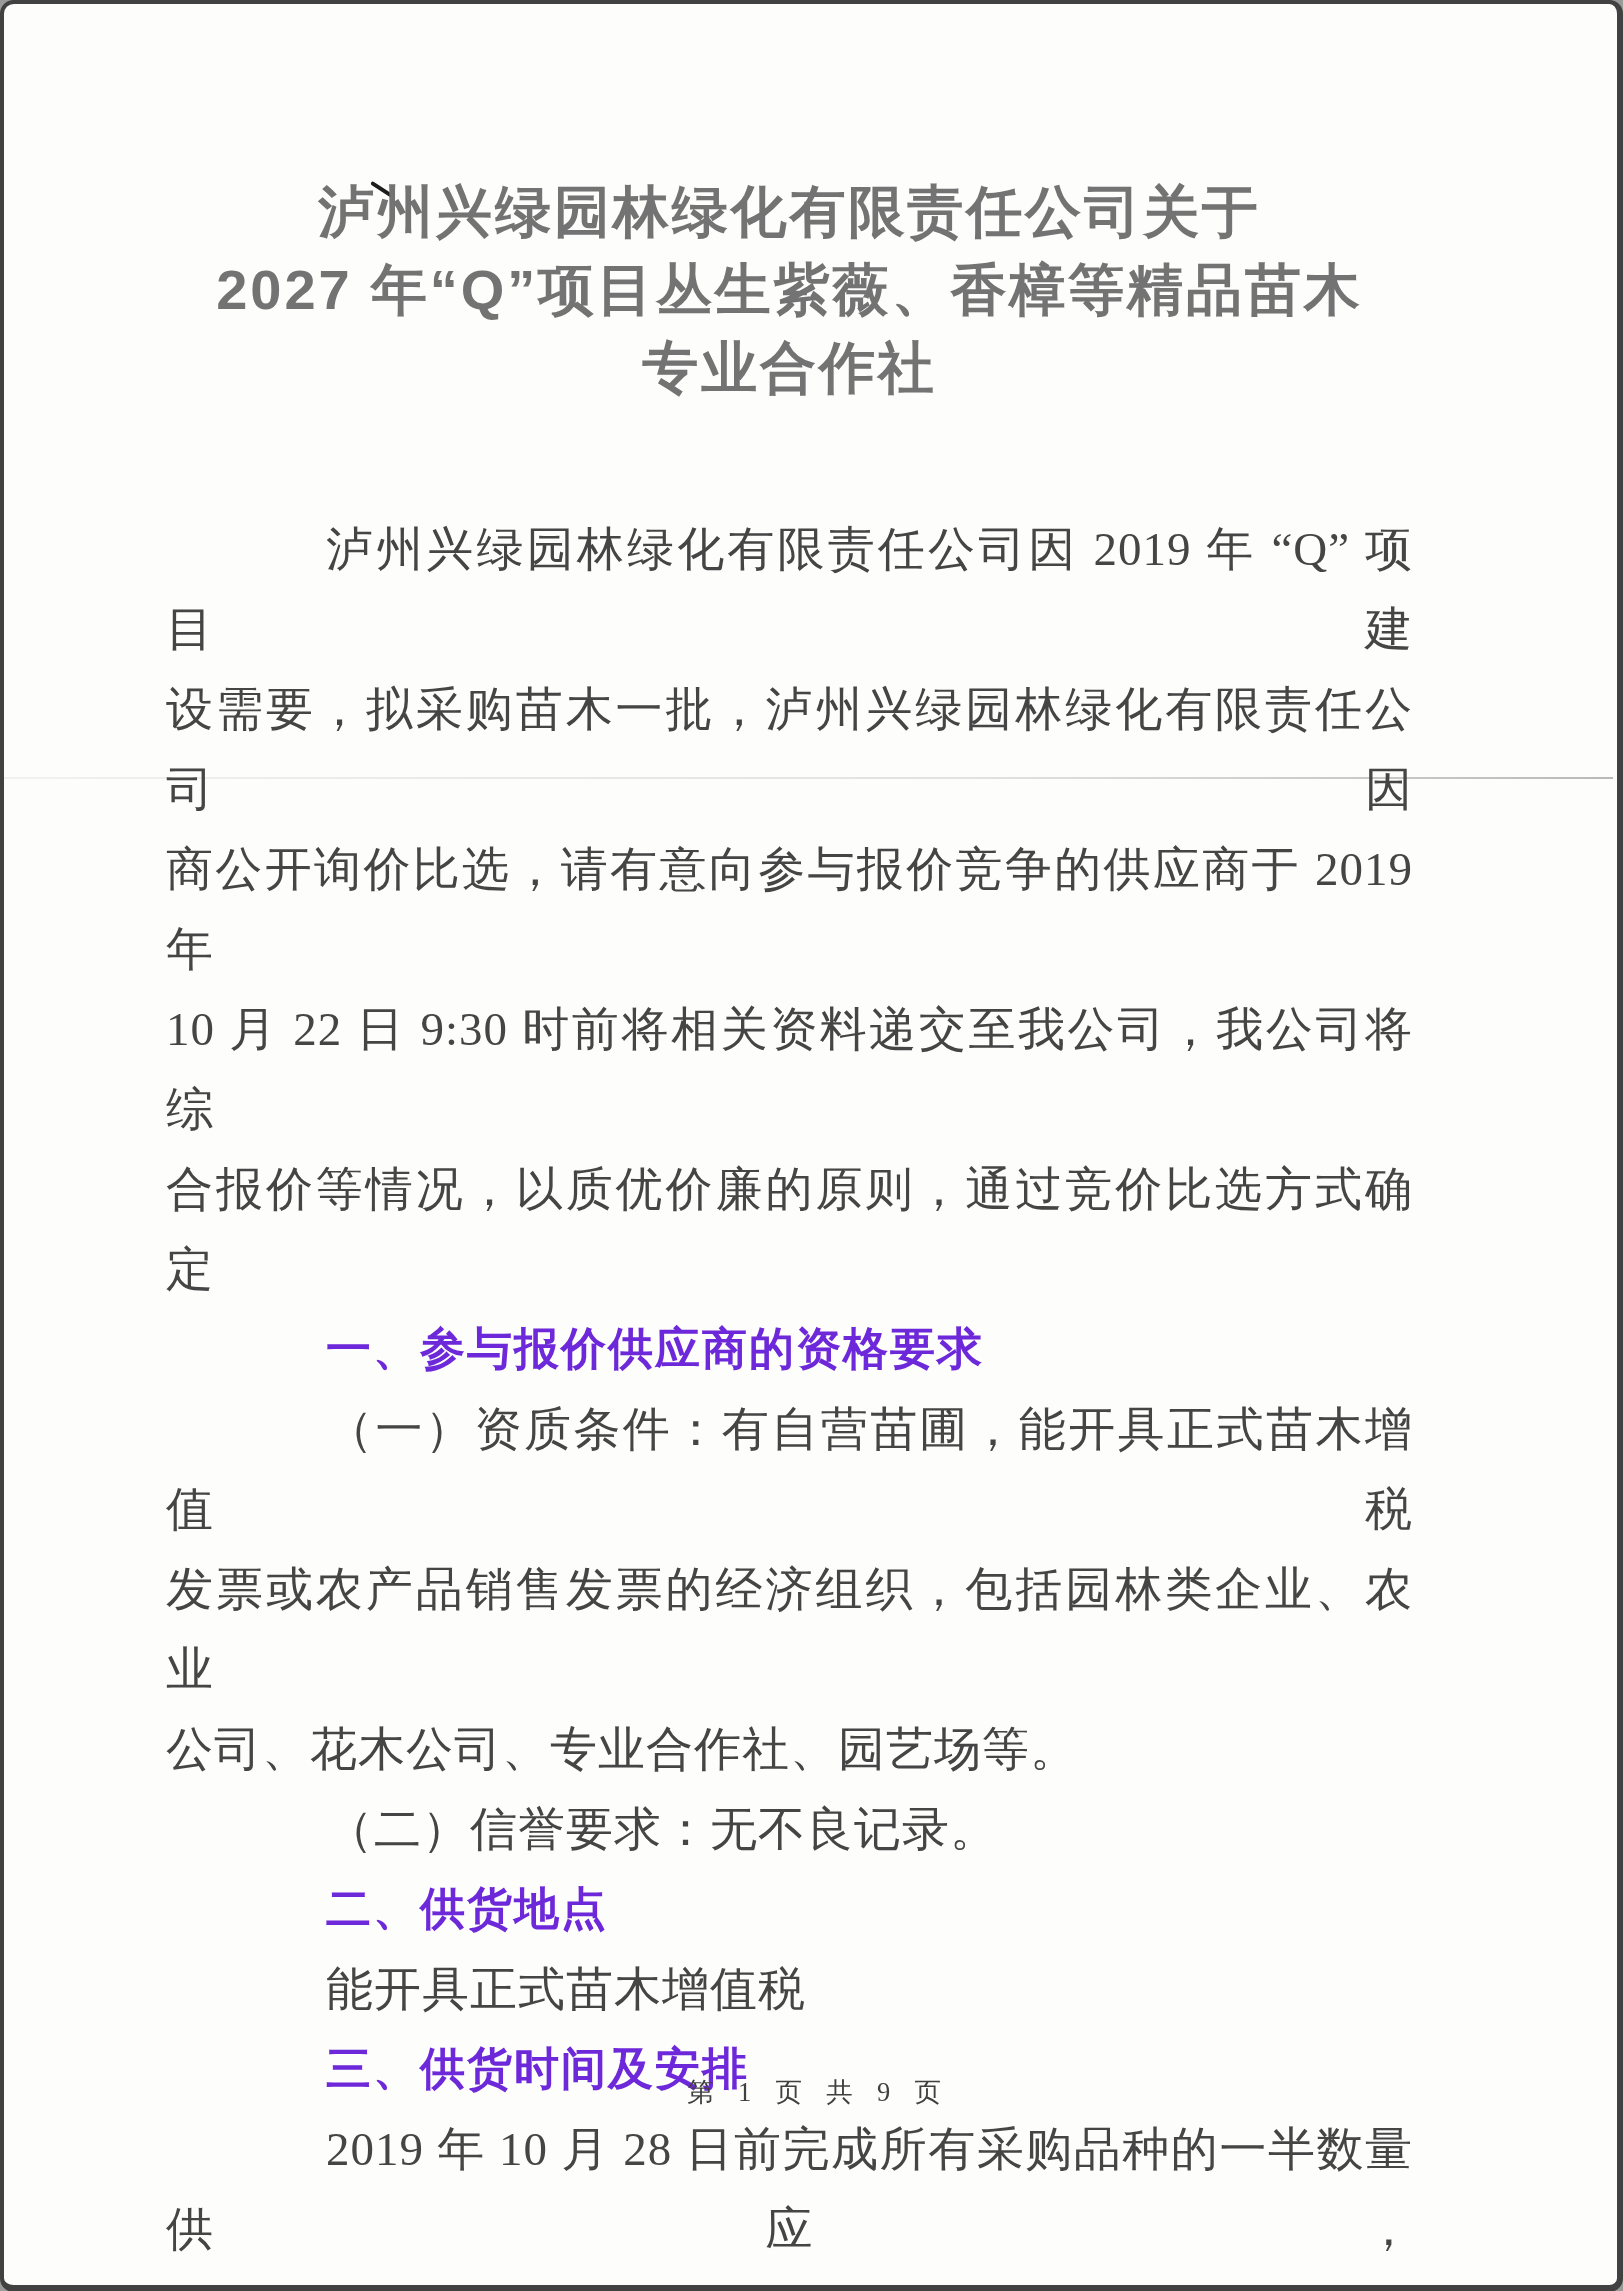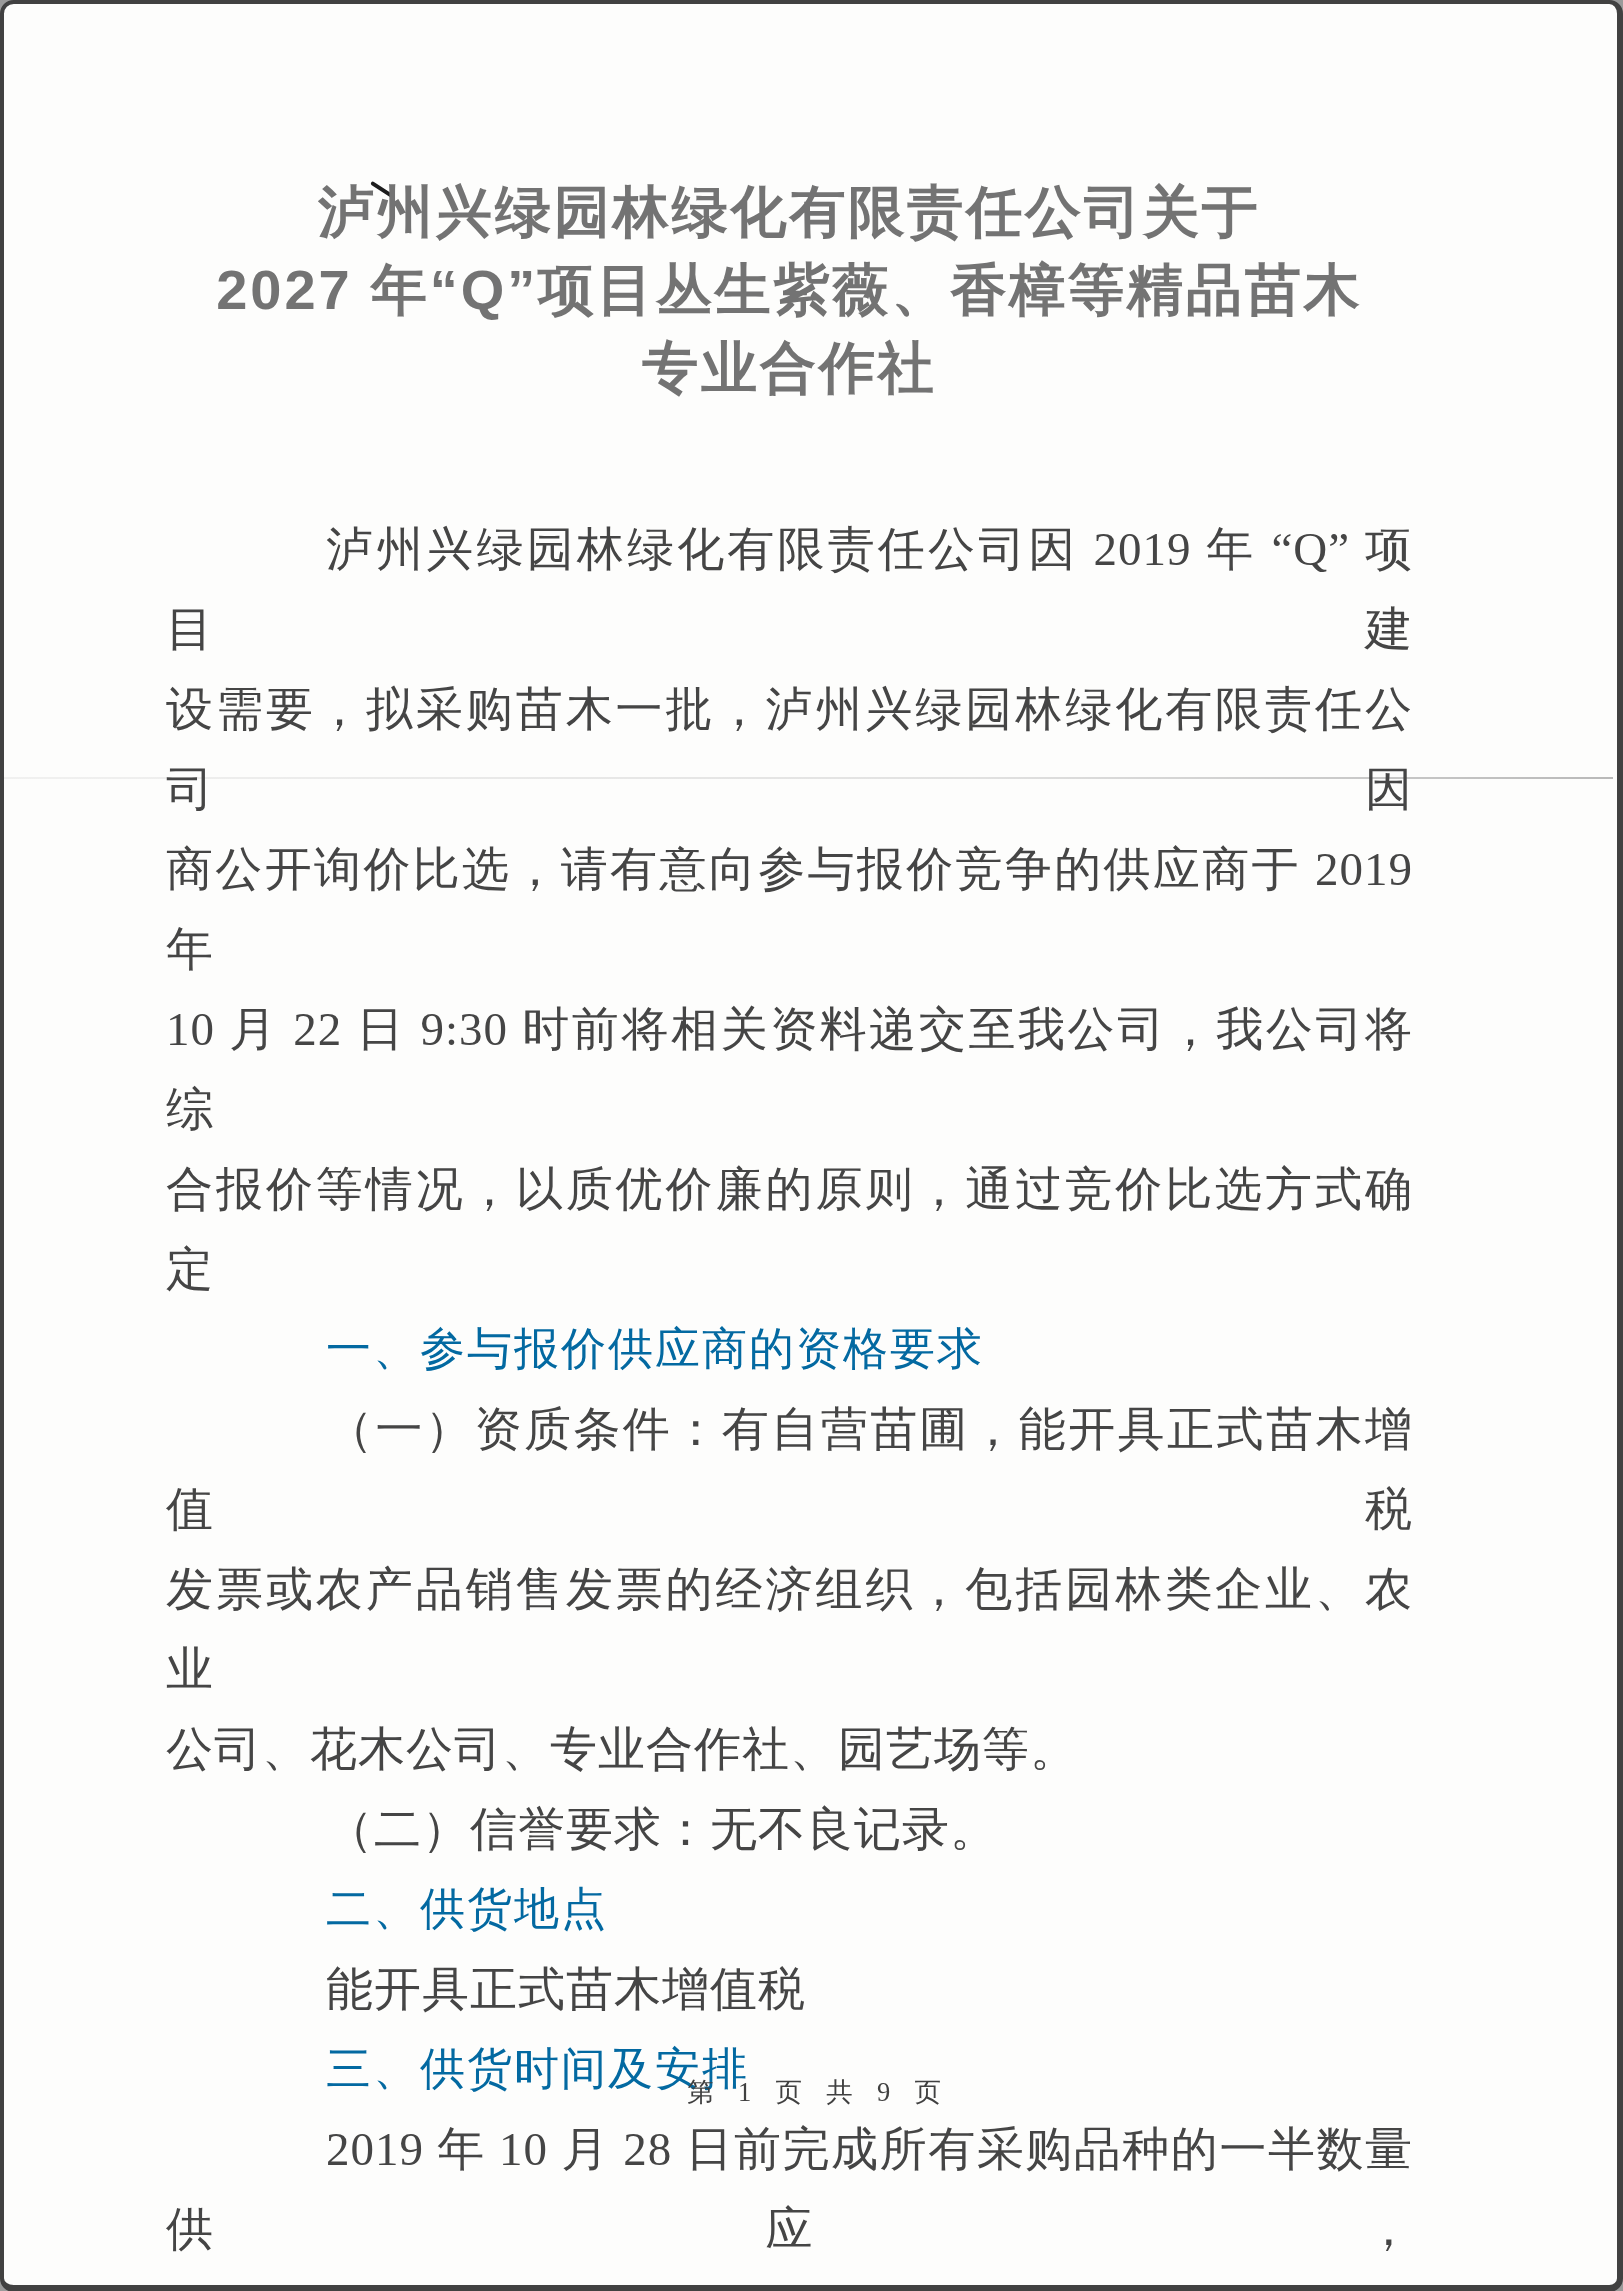--- a/index.html
+++ b/index.html
@@ -41,23 +41,23 @@
   }
   .line { min-height: 80px; }
   .jl {
     text-align: justify;
     text-align-last: justify;
     text-justify: inter-character;
   }
   .indent { text-indent: 160px; }
   .heading {
     font-family: "Liberation Sans", sans-serif;
-    font-weight: 400;
+    font-weight: 700;
     font-size: 45px;
-    color: #0369a1;
+    color: #6d28d9;
     letter-spacing: 2px;
   }
   .footer {
     position: absolute;
     top: 2070px;
     left: 0;
     width: 100%;
     text-align: center;
     font-family: "Liberation Serif", serif;
     font-size: 26.5px;

